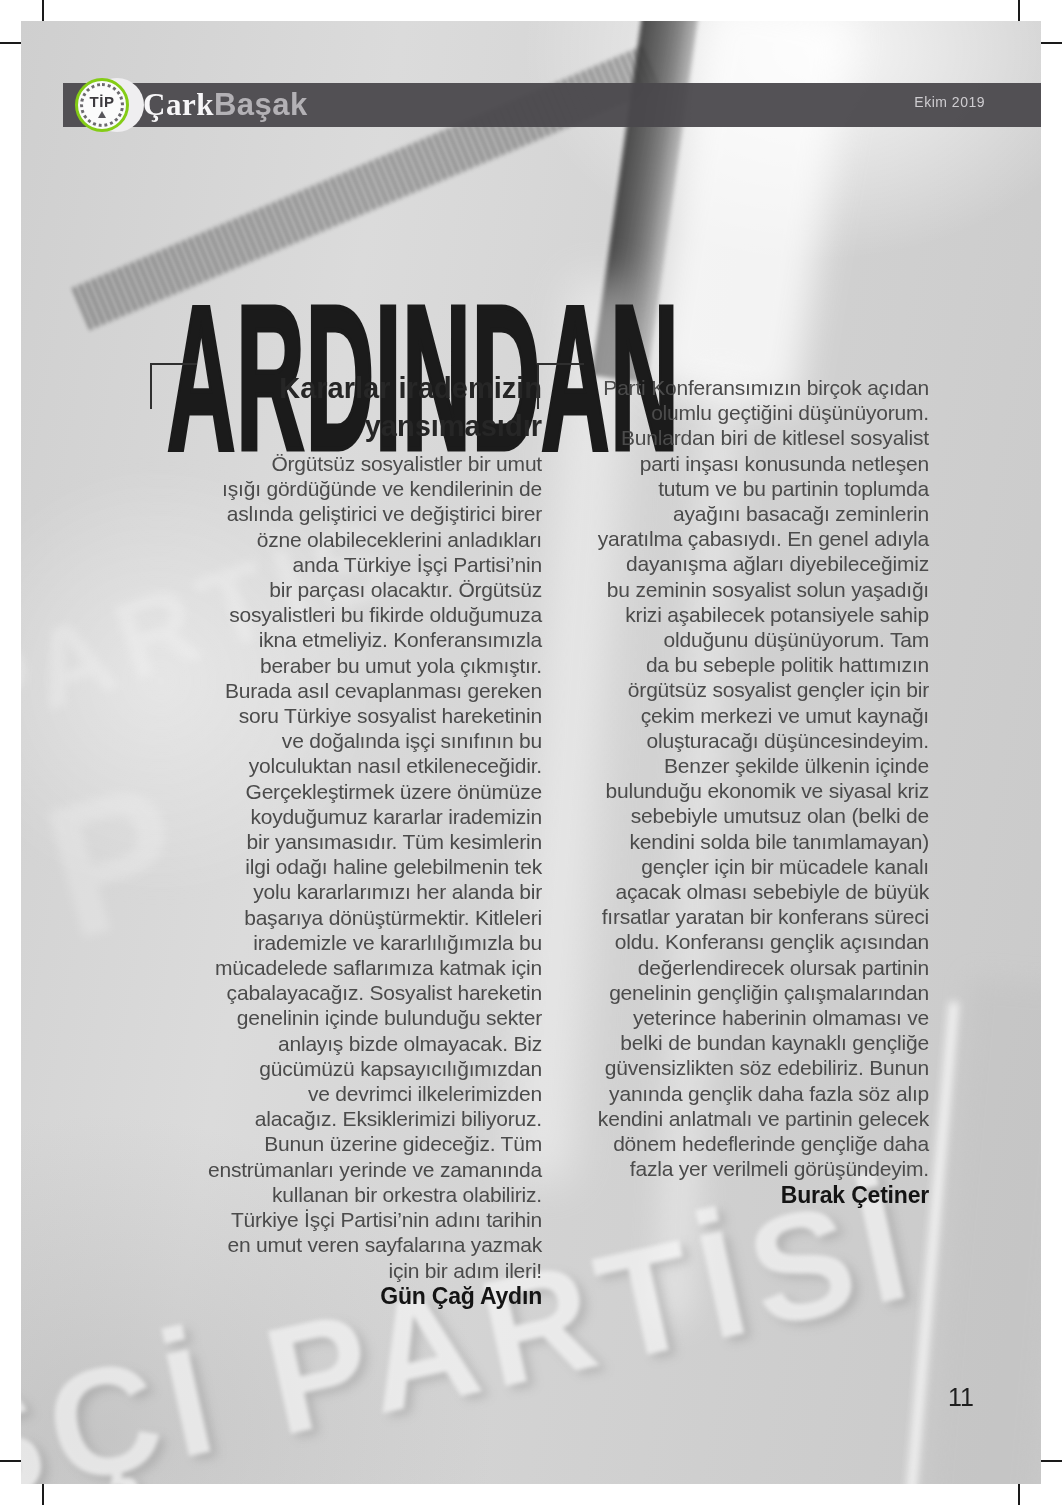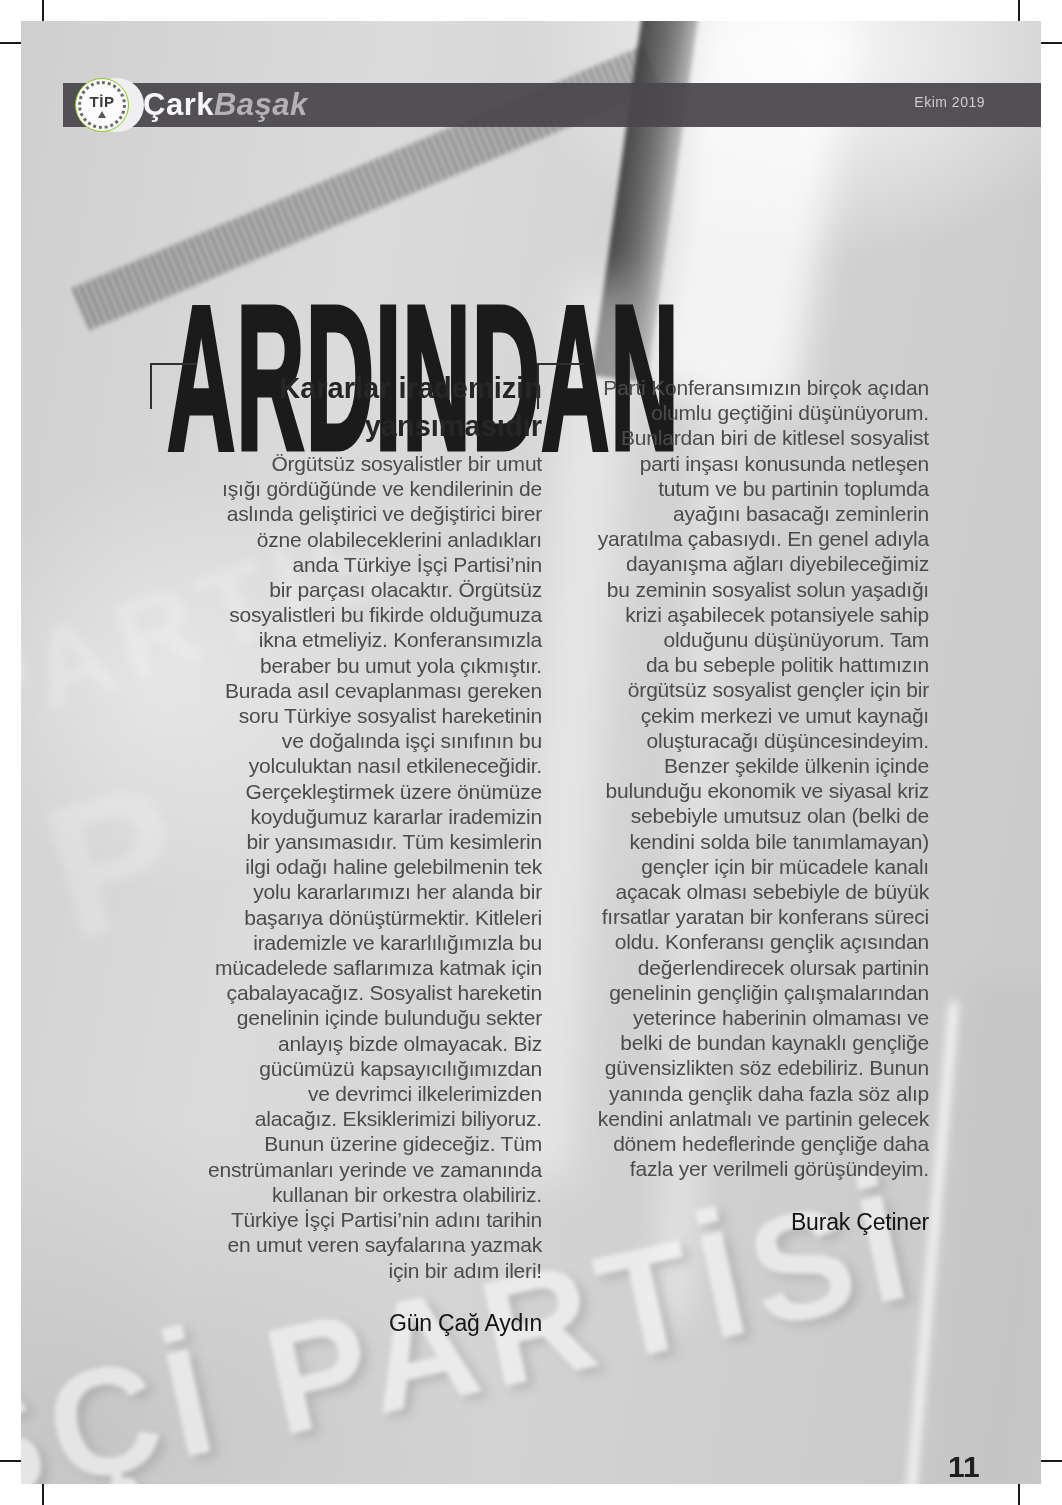--- a/index.html
+++ b/index.html
@@ -42,49 +42,49 @@
   .ghost-letter{left:30px;top:730px;font-size:190px;transform:rotate(-16deg);opacity:.20;filter:blur(5px);}
   .flag-text{left:-130px;top:1360px;font-size:152px;letter-spacing:10px;
     transform:rotate(-12.5deg);transform-origin:left center;opacity:.55;filter:blur(2px);
     text-shadow:6px 6px 10px rgba(120,120,120,.55);}
 
   
   .masthead{position:absolute;left:42px;top:62px;right:0;height:44px;background:rgba(73,71,75,.94);z-index:5;}
   .logo{position:absolute;left:12px;top:-5px;width:54px;height:54px;}
   .logo .crescent{position:absolute;left:15px;top:0;width:54px;height:54px;border-radius:50%;background:#efeef0;}
   .logo .emblem{position:absolute;left:0;top:0;width:54px;height:54px;border-radius:50%;
-    background:#fbfbfb;border:1px solid #84cc16;box-sizing:border-box;
+    background:#fbfbfb;border:3px solid #84cc16;box-sizing:border-box;
     display:flex;flex-direction:column;align-items:center;justify-content:center;}
   .logo .emblem::before{content:"";position:absolute;inset:2px;border:3px dotted #6c6a6e;border-radius:50%;}
   .logo .tip-text{font-size:15px;font-weight:700;color:#3c3a3e;letter-spacing:.5px;line-height:1;margin-top:2px;}
   .logo .emblem-mark{width:0;height:0;margin-top:2px;border-left:4px solid transparent;
     border-right:4px solid transparent;border-bottom:7px solid #57555a;}
   .mag-title{position:absolute;left:80px;top:4px;font-size:31px;font-weight:700;letter-spacing:.5px;line-height:36px;}
-  .mag-title .t1{color:#f7f6f8;}
-  .mag-title .t2{color:#b3b1b5;font-style:italic;}
+  .mag-title .t1{color:#f7f6f8;font-family:Liberation Serif, serif;}
+  .mag-title .t2{color:#b3b1b5;}
   .issue-date{position:absolute;right:56px;top:11px;font-size:14px;color:#cfcdd1;letter-spacing:.5px;}
 
   
   .headline{position:absolute;left:146px;top:116px;z-index:4;font-size:206px;font-weight:700;
     line-height:1;color:#1b1b1b;-webkit-text-stroke:5px #1b1b1b;letter-spacing:2px;
     white-space:nowrap;transform:scaleX(.46);transform-origin:left top;}
 
   
   .col{position:absolute;top:342px;width:392px;z-index:4;text-align:right;}
   .col-left{left:129px;}
   .col-right{left:516px;}
   .bracket{position:absolute;left:0;top:0;width:45px;height:44px;
     border-top:2px solid #2f2f2f;border-left:2px solid #2f2f2f;}
   .article-inner{margin-left:18px;padding-top:6px;}
   .article-title{margin:0;font-size:29px;line-height:38px;font-weight:700;color:#262626;white-space:pre-line;}
   .article-body{margin-top:6px;font-size:21px;line-height:25.2px;letter-spacing:-0.2px;
     color:#4b4b4b;white-space:pre-line;}
-  .article-author{margin-top:27px;font-size:23px;font-weight:400;color:#141414;letter-spacing:-0.2px;}
-
-  .page-number{position:absolute;left:927px;top:1429px;z-index:4;font-size:30px;font-weight:700;color:#1f1f1f;}
+  .article-author{margin-top:0;font-size:23px;font-weight:700;color:#141414;letter-spacing:-0.2px;}
+
+  .page-number{position:absolute;left:927px;top:1362px;z-index:4;font-size:25px;font-weight:400;color:#1f1f1f;}
 </style>
 </head>
 <body>
 
 <div class="sheet">
 
   <div class="crop v" style="left:42px;top:0;"></div>
   <div class="crop h" style="left:0;top:42px;"></div>
   <div class="crop v" style="left:1018px;top:0;"></div>
   <div class="crop h" style="right:0;top:42px;"></div>

